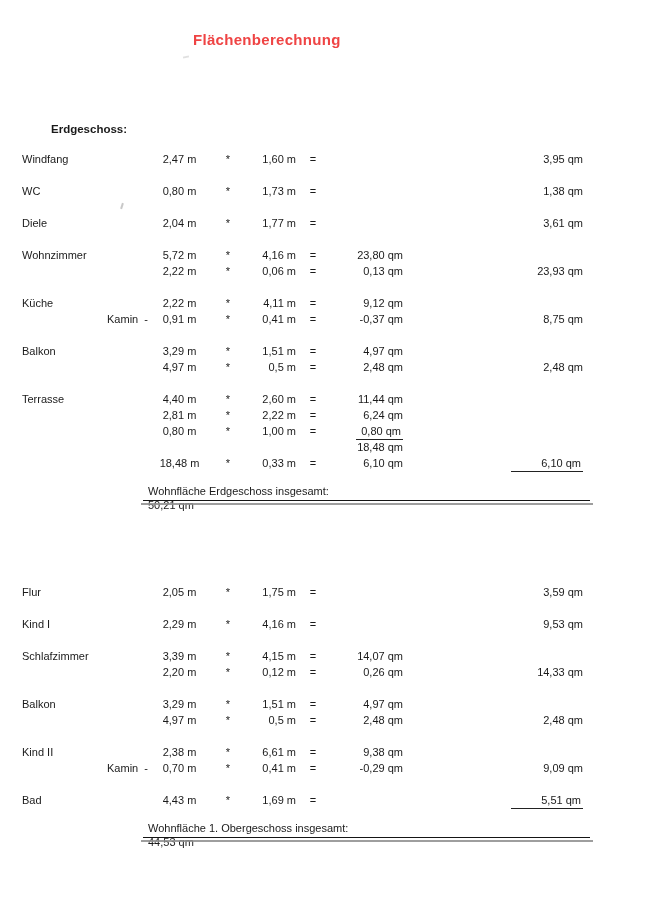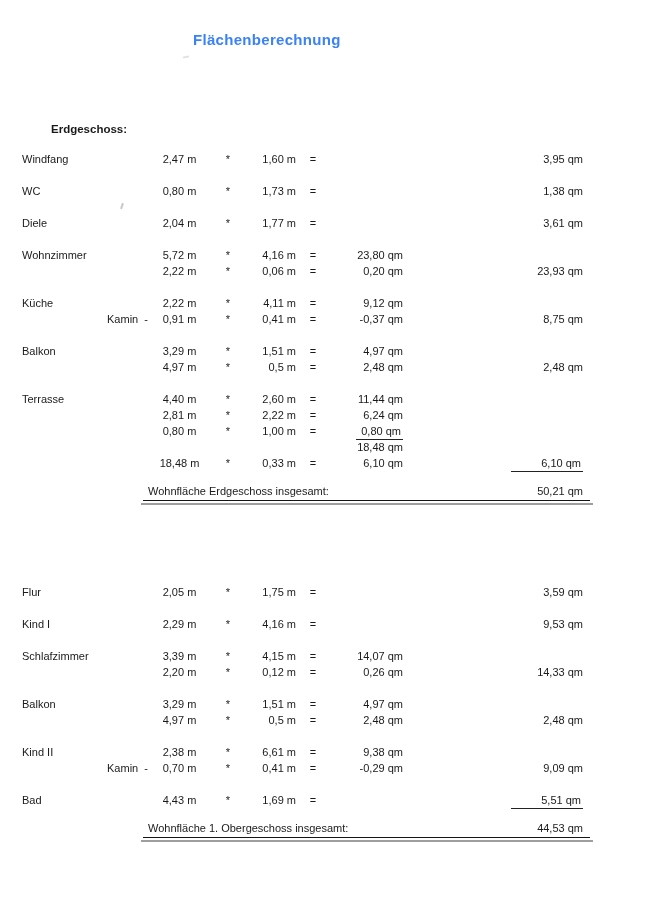--- a/index.html
+++ b/index.html
@@ -3,21 +3,21 @@
 <meta charset="utf-8">
 <style>
   html,body{margin:0;padding:0;background:#e8e8e8;}
   .page{
     position:relative;width:663px;height:910px;background:#ffffff;
     font-family:"Liberation Sans",sans-serif;font-size:11px;color:#1a1a1a;
     overflow:hidden;margin:0 auto;
   }
   .doc-title{
     position:absolute;top:31px;left:193px;margin:0;
-    font-size:15px;font-weight:bold;letter-spacing:.3px;color:#3b82f6;
+    font-size:15px;font-weight:bold;letter-spacing:.3px;color:#ef4444;
   }
   .section{position:absolute;left:0;width:663px;}
   .sec-0{top:121px;}
   .sec-1{top:569px;}
   .heading{font-weight:bold;font-size:11.5px;padding-left:22px;height:16px;line-height:16px;margin-left:29px;}
   .sec-0 .rows{margin-top:14px;}
   .sec-1 .rows{margin-top:15px;}
   .row{display:flex;height:16px;line-height:16px;}
   .spacer{height:16px;}
   .c-label{width:105px;padding-left:22px;box-sizing:border-box;white-space:pre;}
@@ -27,21 +27,21 @@
   .c-d2{width:49px;text-align:right;white-space:pre;}
   .c-eq{width:34px;text-align:center;}
   .c-part{width:73px;text-align:right;white-space:pre;}
   .c-final{width:180px;text-align:right;white-space:pre;}
   .c-part .ul{display:inline-block;border-bottom:1.3px solid #222;padding:0 2px 0 5px;}
   .c-final .ul{display:inline-block;border-bottom:1.3px solid #222;padding:0 2px 0 30px;}
   .total-row{
     position:relative;margin-top:13px;margin-left:143px;width:447px;height:17px;
     line-height:14px;border-bottom:1.5px solid #151515;
     display:flex;justify-content:space-between;align-items:flex-start;
-    padding:0 7px 0 5px;box-sizing:border-box;
+    padding:0 7px 0 5px;box-sizing:border-box;flex-direction:column;
   }
   .total-row::after{
     content:"";position:absolute;left:-2px;right:-3px;top:19px;height:2px;
     background:#8d8d8d;opacity:.85;
   }
   .artifact-tick{
     position:absolute;left:121px;top:203px;width:2px;height:6px;
     background:#9a9a9a;opacity:.55;transform:rotate(18deg);
   }
   .artifact-dot{
@@ -101,21 +101,21 @@
             <span class="c-part"><span>23,80 qm</span></span>
             <span class="c-final"></span>
           </div>
           <div class="row">
             <span class="c-label"></span>
             <span class="c-sub"></span>
             <span class="c-d1">2,22 m</span>
             <span class="c-star">*</span>
             <span class="c-d2">0,06 m</span>
             <span class="c-eq">=</span>
-            <span class="c-part"><span>0,20 qm</span></span>
+            <span class="c-part"><span>0,13 qm</span></span>
             <span class="c-final"><span>23,93 qm</span></span>
           </div>
           <div class="spacer"></div>
           <div class="row">
             <span class="c-label">Küche</span>
             <span class="c-sub"></span>
             <span class="c-d1">2,22 m</span>
             <span class="c-star">*</span>
             <span class="c-d2">4,11 m</span>
             <span class="c-eq">=</span>

